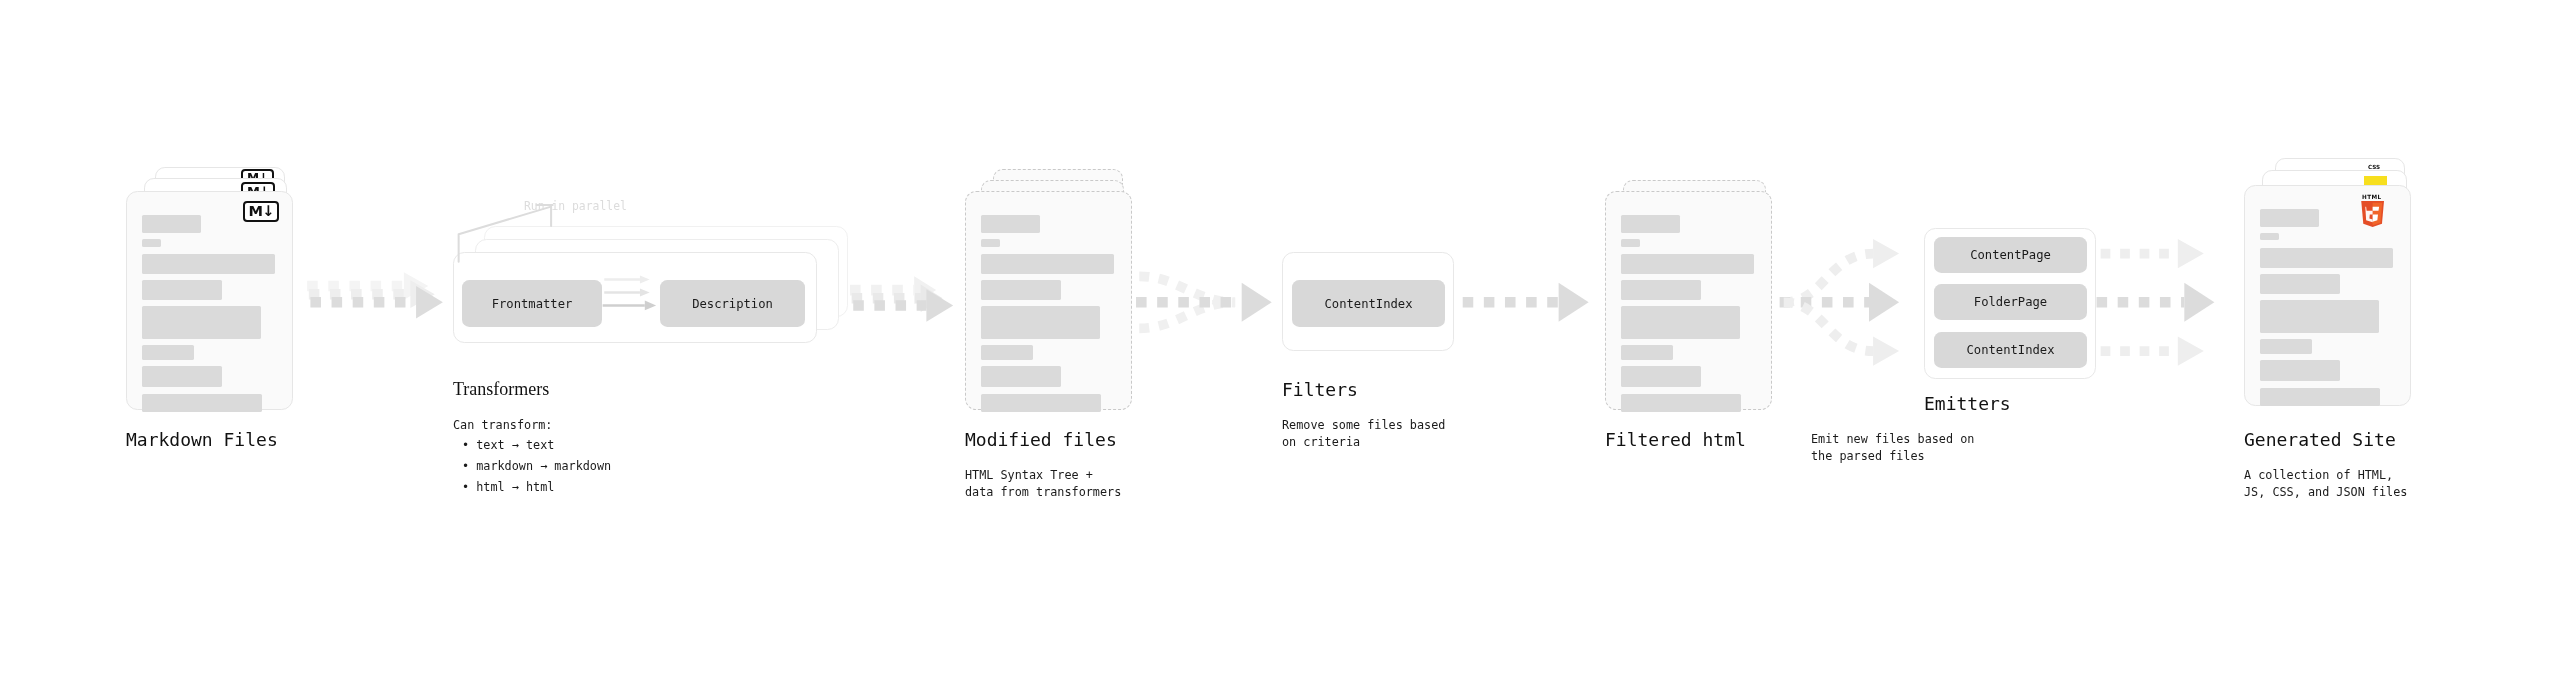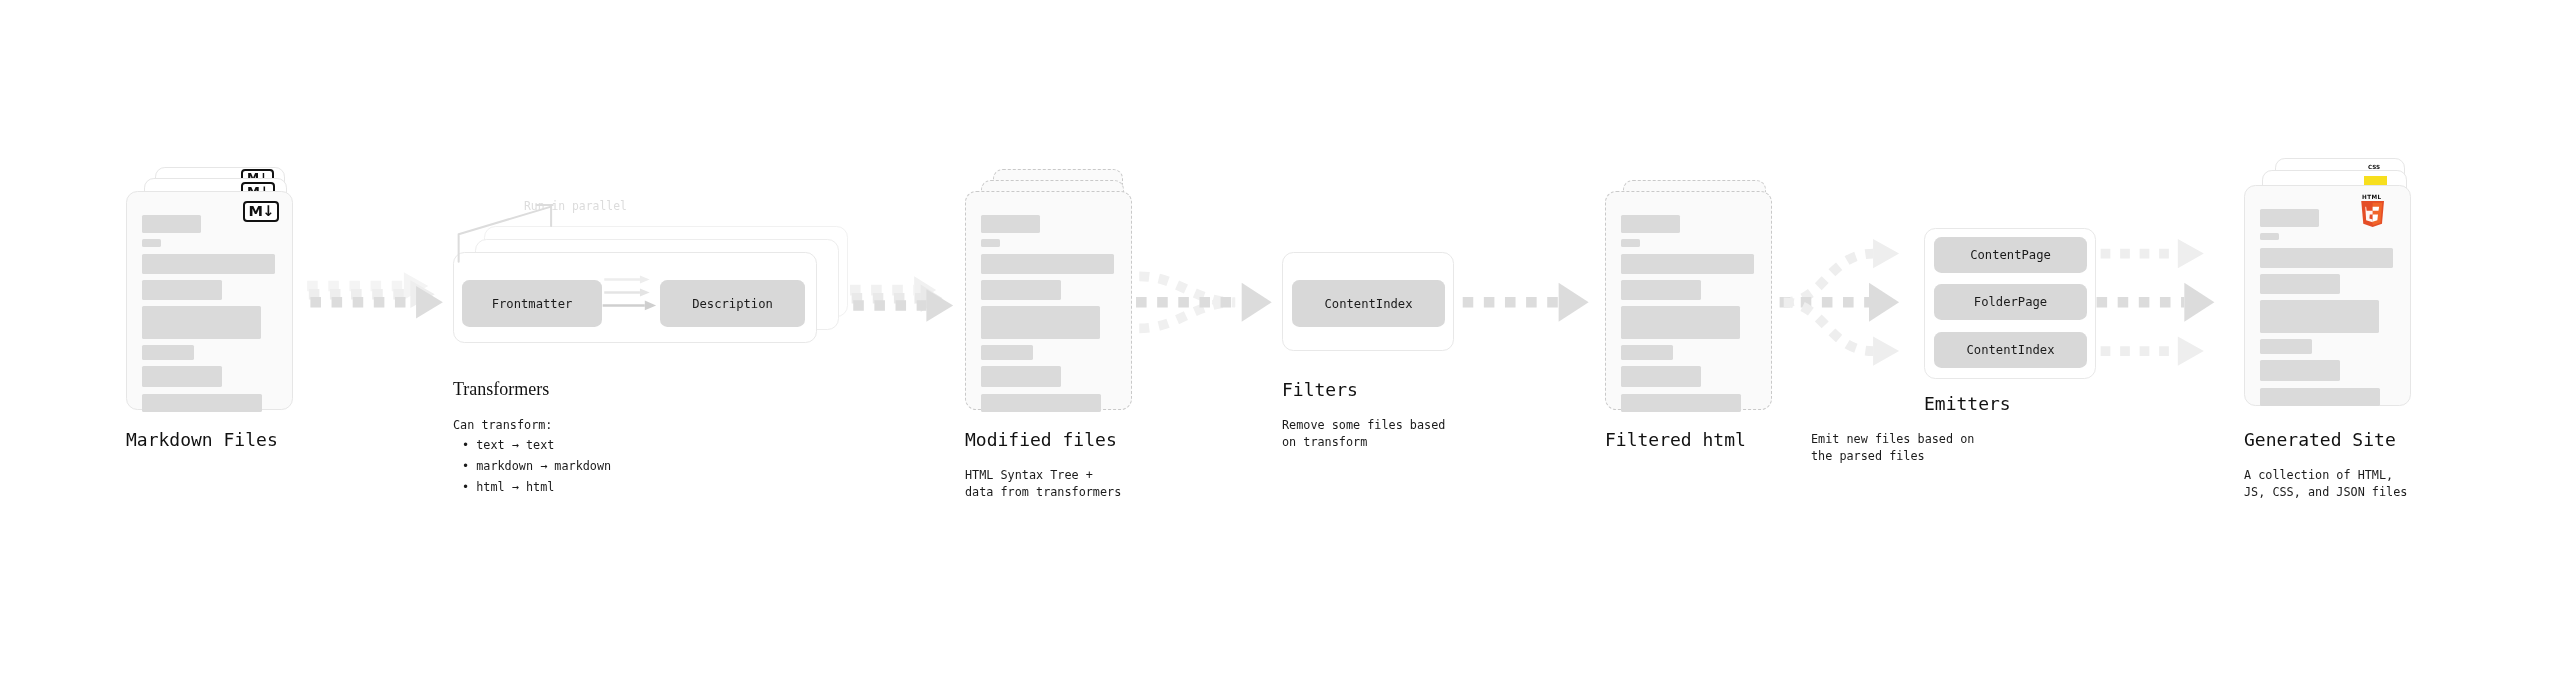--- a/index.html
+++ b/index.html
@@ -269,21 +269,21 @@
 
   <div class="node-title" style="left:965px; top:429px;text-align:right;">Modified files</div>
   <div class="node-desc" style="left:965px; top:467px;">HTML Syntax Tree +
 data from transformers</div>
 
   <div class="gbox" style="left:1282px; top:252px; width:172px; height:99px;"></div>
   <div class="pill" style="left:1292px; top:280px; width:153px; height:47px;">ContentIndex</div>
 
   <div class="node-title" style="left:1282px; top:379px;">Filters</div>
   <div class="node-desc" style="left:1282px; top:417px;">Remove some files based
-on transform</div>
+on criteria</div>
 
   <div class="card-stack" style="left:1605px; top:167px; width:187px; height:244px;">
     <div class="fcard dashed" style="left:18px; top:13px; width:143px; height:50px; border-radius:9.8px;"></div>
     <div class="fcard dashed" style="left:0px; top:24.4px; width:167px; height:219px;">
       <div class="skel" style="left:14.6px; top:23px;  width:59px;  height:18px;"></div>
       <div class="skel" style="left:14.6px; top:47px;  width:19.5px;  height:7.3px;"></div>
       <div class="skel" style="left:14.6px; top:62px;  width:133px; height:19.5px;"></div>
       <div class="skel" style="left:14.6px; top:88px; width:80px;  height:19.5px;"></div>
       <div class="skel" style="left:14.6px; top:114px; width:119px; height:32.5px;"></div>
       <div class="skel" style="left:14.6px; top:153px; width:52px;  height:14.6px;"></div>

